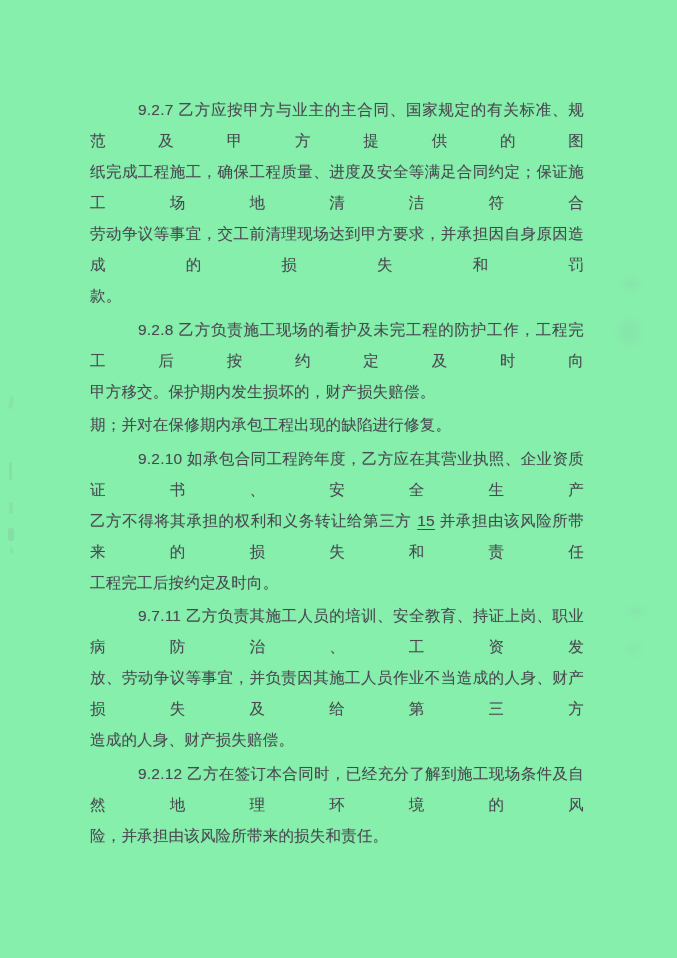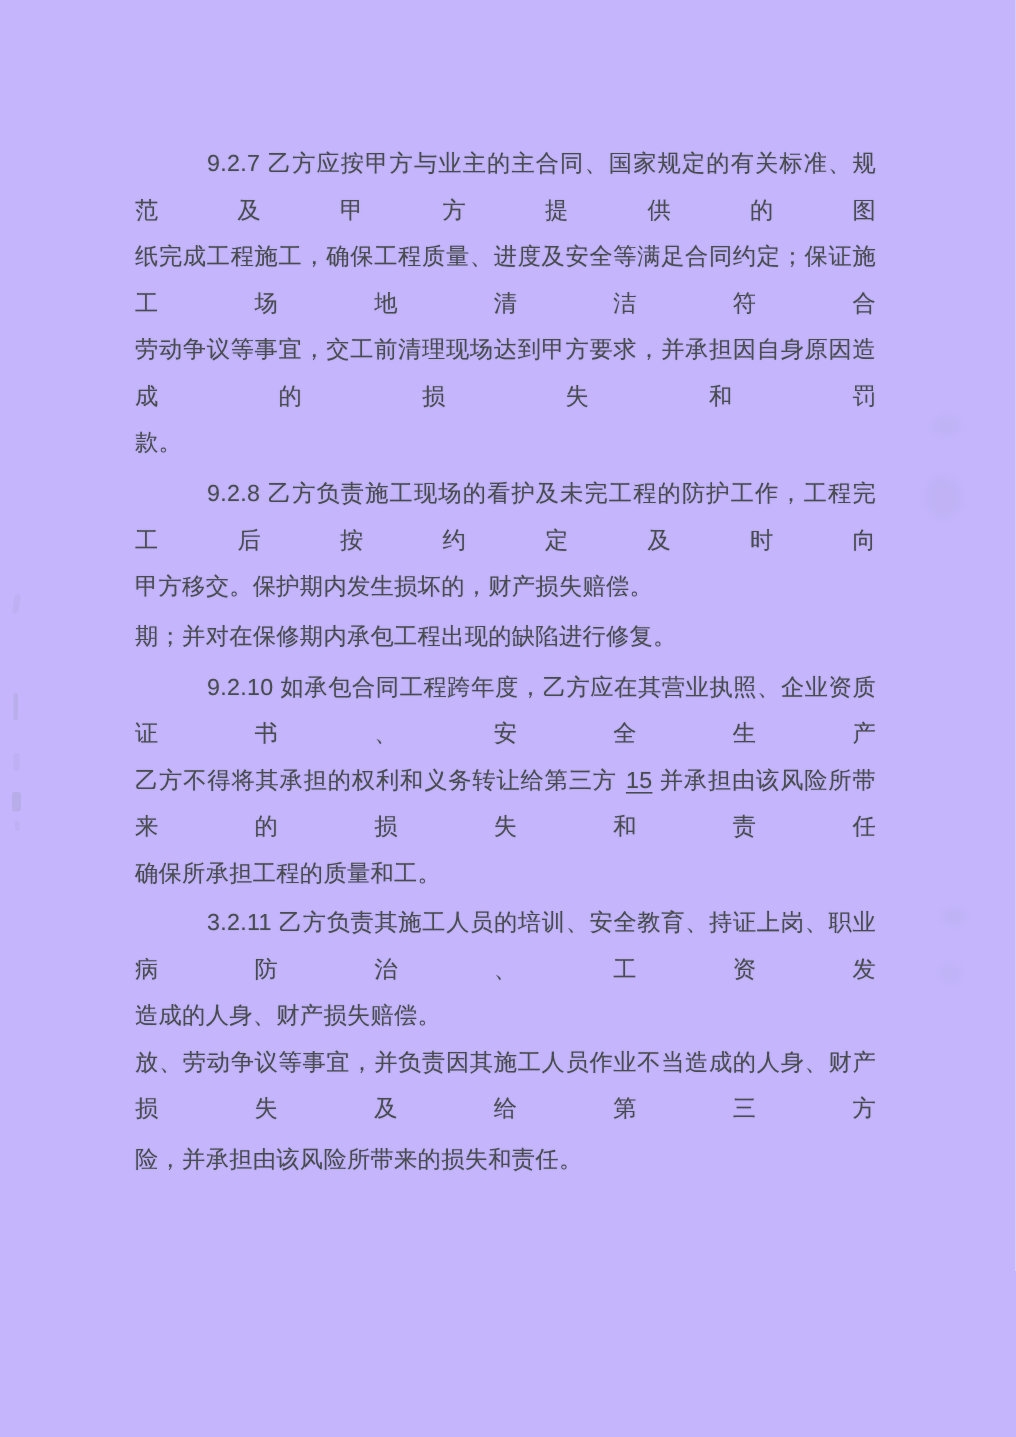--- a/index.html
+++ b/index.html
@@ -10,21 +10,21 @@
     width: 677px;
     height: 958px;
     background: #fbfbfa;
     overflow: hidden;
     position: relative;
     font-family: "Liberation Sans", "DejaVu Sans", sans-serif;
   }
   .page {
     position: absolute;
     inset: 0;
-    background: #c4b5fd;
+    background: #86efac;
   }
   .textblock {
     position: absolute;
     left: 90px;
     top: 94px;
     width: 494px;
     font-size: 15.5px;
     line-height: 31px;
     color: #484b50;
     text-shadow: 0 0 1px rgba(96, 99, 104, 0.35);
@@ -104,27 +104,28 @@
       <div class="line ll">甲方移交。保护期内发生损坏的，财产损失赔偿。</div>
     </div>
 
     <div class="para">
       <div class="line ll">期；并对在保修期内承包工程出现的缺陷进行修复。</div>
     </div>
 
     <div class="para">
       <div class="line jl indent">9.2.10 如承包合同工程跨年度，乙方应在其营业执照、企业资质证书、安全生产</div>
       <div class="line jl"><span>乙方不得将其承担的权利和义务转让给第三方</span><span class="blank-fill">15</span><span> 并承担由该风险所带来的损失和责任</span></div>
-      <div class="line ll">确保所承担工程的质量和工。</div>
+      <div class="line ll">工程完工后按约定及时向。</div>
     </div>
 
     <div class="para">
-      <div class="line jl indent">3.2.11 乙方负责其施工人员的培训、安全教育、持证上岗、职业病防治、工资发</div>
+      <div class="line jl indent">9.7.11 乙方负责其施工人员的培训、安全教育、持证上岗、职业病防治、工资发</div>
+      <div class="line jl">放、劳动争议等事宜，并负责因其施工人员作业不当造成的人身、财产损失及给第三方</div>
       <div class="line ll">造成的人身、财产损失赔偿。</div>
-      <div class="line jl">放、劳动争议等事宜，并负责因其施工人员作业不当造成的人身、财产损失及给第三方</div>
     </div>
 
     <div class="para">
+      <div class="line jl indent">9.2.12 乙方在签订本合同时，已经充分了解到施工现场条件及自然地理环境的风</div>
       <div class="line ll">险，并承担由该风险所带来的损失和责任。</div>
     </div>
 
   </div>
 </div>
 
 </body></html>

